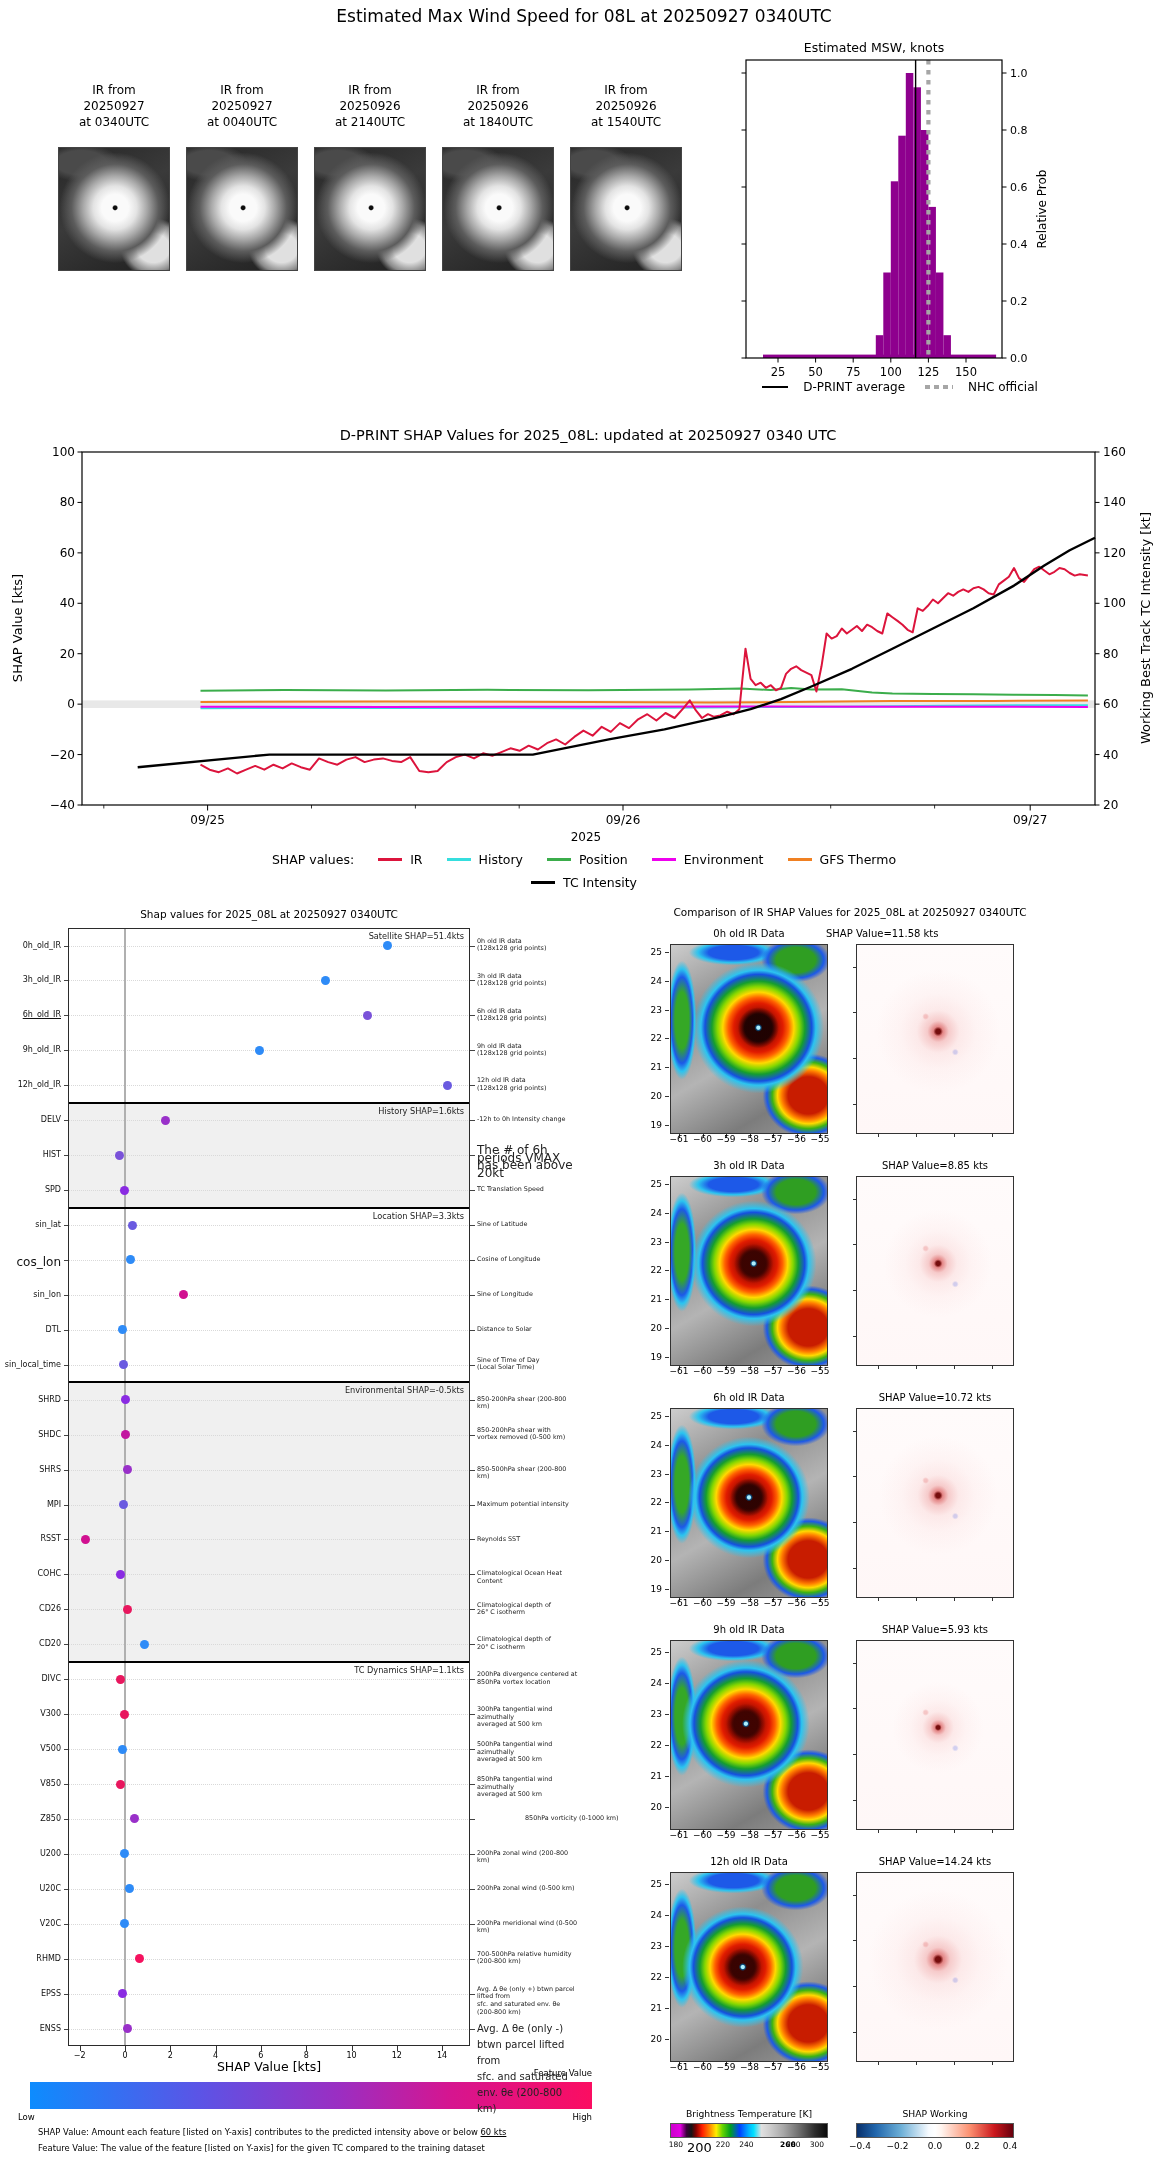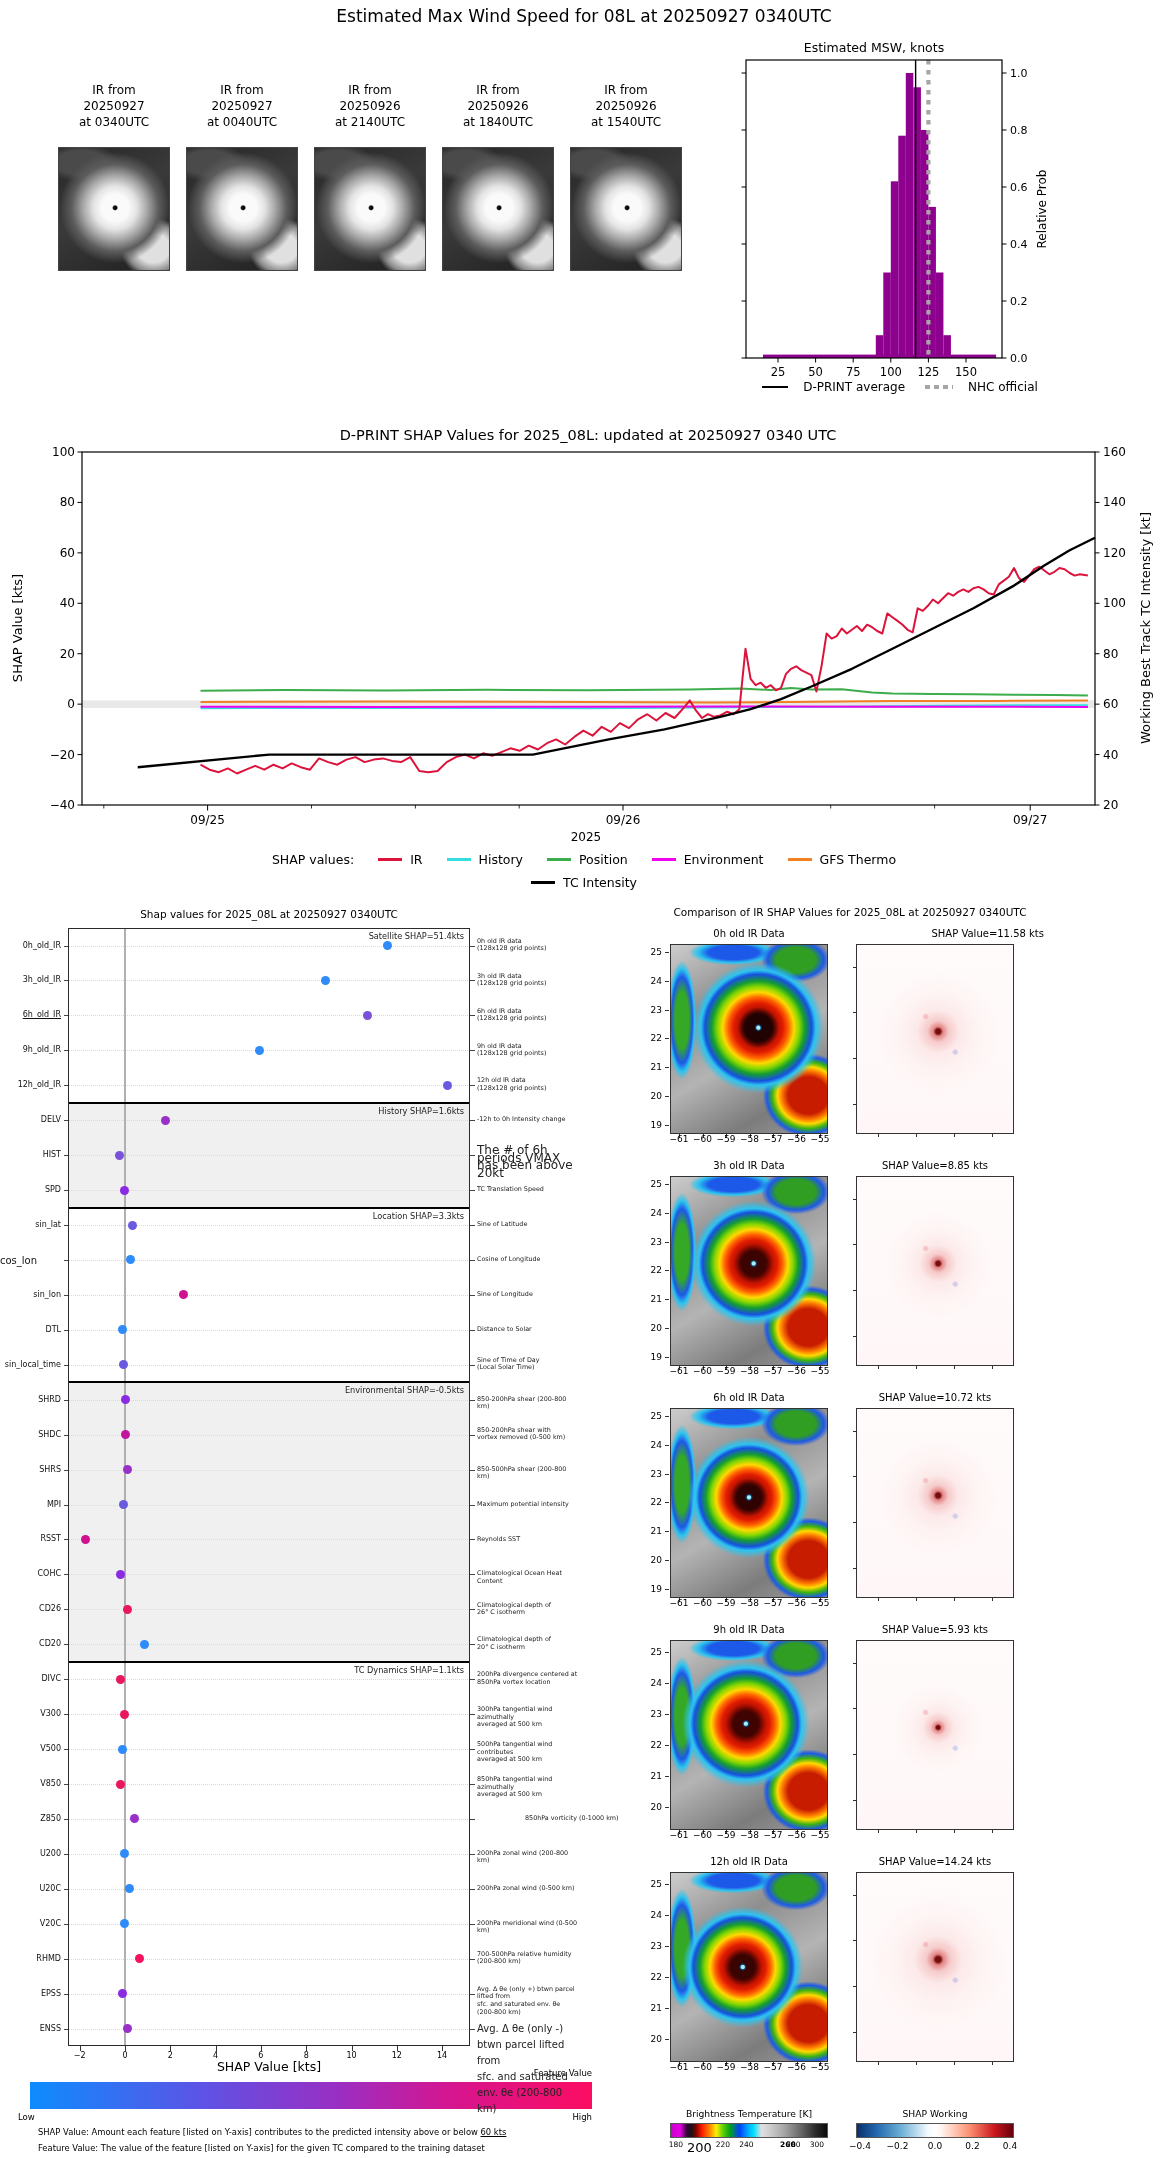--- a/index.html
+++ b/index.html
@@ -330,21 +330,21 @@
       <div class="a" style="left: 477px; top: 1186.1px; width: 102px; font-size: 6.4px; line-height: 7.6px; color: rgb(34, 34, 34);">
         <div>TC Translation Speed</div>
       </div>
       <div class="a" style="left: 0px; top: 1220px; width: 61px; text-align: right; font-size: 8px; color: rgb(17, 17, 17);">sin_lat</div>
       <div class="a" style="left: 63.5px; top: 1225px; width: 4.5px; height: 1px; background: rgb(68, 68, 68);"></div>
       <div class="a" style="left: 128.4px; top: 1220.5px; width: 9px; height: 9px; border-radius: 50%; background: rgb(106, 90, 224);"></div>
       <div class="a" style="left: 470px; top: 1225px; width: 4.5px; height: 1px; background: rgb(68, 68, 68);"></div>
       <div class="a" style="left: 477px; top: 1221.1px; width: 102px; font-size: 6.4px; line-height: 7.6px; color: rgb(34, 34, 34);">
         <div>Sine of Latitude</div>
       </div>
-      <div class="a" style="left: 0px; top: 1254.9px; width: 61px; text-align: left; font-size: 10px; color: rgb(17, 17, 17);">cos_lon</div>
+      <div class="a" style="left: 0px; top: 1254.9px; width: 61px; text-align: right; font-size: 12px; color: rgb(17, 17, 17);">cos_lon</div>
       <div class="a" style="left: 63.5px; top: 1259.9px; width: 4.5px; height: 1px; background: rgb(68, 68, 68);"></div>
       <div class="a" style="left: 126.4px; top: 1255.4px; width: 9px; height: 9px; border-radius: 50%; background: rgb(46, 139, 247);"></div>
       <div class="a" style="left: 470px; top: 1259.9px; width: 4.5px; height: 1px; background: rgb(68, 68, 68);"></div>
       <div class="a" style="left: 477px; top: 1256px; width: 102px; font-size: 6.4px; line-height: 7.6px; color: rgb(34, 34, 34);">
         <div>Cosine of Longitude</div>
       </div>
       <div class="a" style="left: 0px; top: 1289.8px; width: 61px; text-align: right; font-size: 8px; color: rgb(17, 17, 17);">sin_lon</div>
       <div class="a" style="left: 63.5px; top: 1294.8px; width: 4.5px; height: 1px; background: rgb(68, 68, 68);"></div>
       <div class="a" style="left: 178.5px; top: 1290.3px; width: 9px; height: 9px; border-radius: 50%; background: rgb(209, 16, 144);"></div>
       <div class="a" style="left: 470px; top: 1294.8px; width: 4.5px; height: 1px; background: rgb(68, 68, 68);"></div>
@@ -439,21 +439,21 @@
       <div class="a" style="left: 470px; top: 1714.1px; width: 4.5px; height: 1px; background: rgb(68, 68, 68);"></div>
       <div class="a" style="left: 477px; top: 1706.3px; width: 102px; font-size: 6.4px; line-height: 7.6px; color: rgb(34, 34, 34);">
         <div>300hPa tangential wind azimuthally</div>
         <div>averaged at 500 km</div>
       </div>
       <div class="a" style="left: 0px; top: 1744px; width: 61px; text-align: right; font-size: 8px; color: rgb(17, 17, 17);">V500</div>
       <div class="a" style="left: 63.5px; top: 1749px; width: 4.5px; height: 1px; background: rgb(68, 68, 68);"></div>
       <div class="a" style="left: 117.6px; top: 1744.5px; width: 9px; height: 9px; border-radius: 50%; background: rgb(46, 139, 247);"></div>
       <div class="a" style="left: 470px; top: 1749px; width: 4.5px; height: 1px; background: rgb(68, 68, 68);"></div>
       <div class="a" style="left: 477px; top: 1741.2px; width: 102px; font-size: 6.4px; line-height: 7.6px; color: rgb(34, 34, 34);">
-        <div>500hPa tangential wind contributes</div>
+        <div>500hPa tangential wind azimuthally</div>
         <div>averaged at 500 km</div>
       </div>
       <div class="a" style="left: 0px; top: 1779px; width: 61px; text-align: right; font-size: 8px; color: rgb(17, 17, 17);">V850</div>
       <div class="a" style="left: 63.5px; top: 1784px; width: 4.5px; height: 1px; background: rgb(68, 68, 68);"></div>
       <div class="a" style="left: 116.4px; top: 1779.5px; width: 9px; height: 9px; border-radius: 50%; background: rgb(232, 23, 94);"></div>
       <div class="a" style="left: 470px; top: 1784px; width: 4.5px; height: 1px; background: rgb(68, 68, 68);"></div>
       <div class="a" style="left: 477px; top: 1776.2px; width: 102px; font-size: 6.4px; line-height: 7.6px; color: rgb(34, 34, 34);">
         <div>850hPa tangential wind azimuthally</div>
         <div>averaged at 500 km</div>
       </div>
@@ -534,21 +534,21 @@
       <div class="a" style="left: 429.1px; top: 2051px; width: 26px; text-align: center; font-size: 8px;">14</div>
     </div>
 
   <div id="cmp-layer">
     <div id="cmp-title">Comparison of IR SHAP Values for 2025_08L at 20250927 0340UTC</div>
     <div id="bt-title">Brightness Temperature [K]</div>
     <div id="bt-cb" style="background: linear-gradient(90deg, rgb(204, 0, 204) 0%, rgb(226, 0, 226) 6%, rgb(58, 0, 58) 10%, rgb(20, 20, 20) 13%, rgb(130, 0, 0) 16%, rgb(255, 30, 0) 20%, rgb(255, 138, 0) 25%, rgb(255, 238, 0) 29%, rgb(102, 212, 0) 33%, rgb(0, 160, 30) 38%, rgb(0, 64, 255) 44%, rgb(0, 180, 255) 50%, rgb(0, 224, 255) 53%, rgb(224, 224, 224) 58%, rgb(207, 207, 207) 63%, rgb(168, 168, 168) 72%, rgb(110, 110, 110) 82%, rgb(46, 46, 46) 92%, rgb(10, 10, 10) 100%);"></div>
     <div id="shap-cb-title">SHAP Working</div>
     <div id="shap-cb" style="background: linear-gradient(90deg, rgb(8, 48, 107) 0%, rgb(33, 102, 172) 12%, rgb(107, 174, 214) 28%, rgb(247, 251, 255) 46%, rgb(255, 255, 255) 50%, rgb(255, 245, 240) 54%, rgb(252, 146, 114) 72%, rgb(203, 24, 29) 88%, rgb(103, 0, 13) 100%);"></div>
   <div class="a" style="left: 640px; top: 928px; width: 218px; text-align: center; font-size: 10px;">0h old IR Data</div>
-      <div class="a" style="left: 826px; top: 928px; width: 218px; text-align: right; font-size: 10px;">SHAP Value=11.58 kts</div>
+      <div class="a" style="left: 826px; top: 928px; width: 218px; text-align: left; font-size: 10px;">SHAP Value=11.58 kts</div>
       <div class="a" style="left: 670px; top: 944px; width: 158px; height: 190px; border: 1px solid rgb(51, 51, 51); box-sizing: border-box; background: radial-gradient(5px at 56% 44%, rgb(174, 239, 255) 0px, rgb(174, 239, 255) 1.6px, rgb(10, 74, 122) 2.6px, rgba(0, 0, 0, 0) 4px), radial-gradient(circle at 56% 44%, rgba(25, 2, 2, 0.9) 0px, rgba(25, 2, 2, 0.9) 10%, rgba(25, 2, 2, 0) 15%), radial-gradient(circle at 56% 44%, rgb(94, 5, 0) 0px, rgb(94, 5, 0) 9%, rgb(163, 12, 0) 12%, rgb(225, 28, 0) 18%, rgb(255, 96, 0) 22%, rgb(255, 217, 0) 26%, rgb(134, 216, 0) 30%, rgb(21, 158, 46) 34%, rgb(22, 80, 224) 39%, rgb(44, 196, 239) 42%, rgba(160, 160, 160, 0) 48%), radial-gradient(34% 26% at 88% 80%, rgb(200, 28, 0) 0px, rgb(200, 28, 0) 38%, rgb(255, 124, 0) 50%, rgb(255, 217, 0) 58%, rgb(59, 179, 18) 68%, rgb(29, 89, 232) 78%, rgba(0, 0, 0, 0) 86%), radial-gradient(30% 16% at 80% 8%, rgb(47, 158, 34) 0px, rgb(47, 158, 34) 42%, rgb(29, 89, 232) 60%, rgba(0, 0, 0, 0) 74%), radial-gradient(13% 44% at 7% 40%, rgb(53, 168, 38) 0px, rgb(53, 168, 38) 34%, rgb(29, 89, 232) 52%, rgb(44, 196, 239) 62%, rgba(0, 0, 0, 0) 72%), radial-gradient(42% 10% at 40% 4%, rgb(29, 89, 232) 0px, rgb(29, 89, 232) 38%, rgb(44, 196, 239) 54%, rgba(0, 0, 0, 0) 68%), linear-gradient(150deg, rgb(205, 205, 205) 0%, rgb(142, 142, 142) 30%, rgb(180, 180, 180) 55%, rgb(124, 124, 124) 80%, rgb(154, 154, 154) 100%);"></div>
       <div class="a" style="left: 856px; top: 944px; width: 158px; height: 190px; border: 1px solid rgb(51, 51, 51); box-sizing: border-box; background: radial-gradient(circle at 52% 46%, rgba(110, 0, 0, 0.95) 0px, rgba(110, 0, 0, 0.95) 2.4px, rgba(205, 40, 40, 0.55) 4.8px, rgba(225, 95, 95, 0.3) 10.7px, rgba(238, 150, 150, 0.16) 21.5px, rgba(246, 190, 190, 0.1) 38.2px, rgba(0, 0, 0, 0) 62.1px), radial-gradient(4px at 63% 57%, rgba(90, 120, 240, 0.3) 0px, rgba(90, 120, 240, 0.3) 1.6px, rgba(0, 0, 0, 0) 3.4px), radial-gradient(4px at 44% 38%, rgba(230, 120, 120, 0.35) 0px, rgba(230, 120, 120, 0.35) 1.6px, rgba(0, 0, 0, 0) 3.4px), linear-gradient(rgb(255, 251, 251), rgb(255, 247, 247));"></div>
       <div class="a" style="left: 634px; top: 947px; width: 28px; text-align: right; font-size: 9px;">25</div>
       <div class="a" style="left: 665px; top: 952px; width: 4px; height: 1px; background: rgb(51, 51, 51);"></div>
       <div class="a" style="left: 634px; top: 975.8px; width: 28px; text-align: right; font-size: 9px;">24</div>
       <div class="a" style="left: 665px; top: 980.8px; width: 4px; height: 1px; background: rgb(51, 51, 51);"></div>
       <div class="a" style="left: 634px; top: 1004.6px; width: 28px; text-align: right; font-size: 9px;">23</div>
       <div class="a" style="left: 665px; top: 1009.6px; width: 4px; height: 1px; background: rgb(51, 51, 51);"></div>
       <div class="a" style="left: 634px; top: 1033.4px; width: 28px; text-align: right; font-size: 9px;">22</div>
       <div class="a" style="left: 665px; top: 1038.4px; width: 4px; height: 1px; background: rgb(51, 51, 51);"></div>

